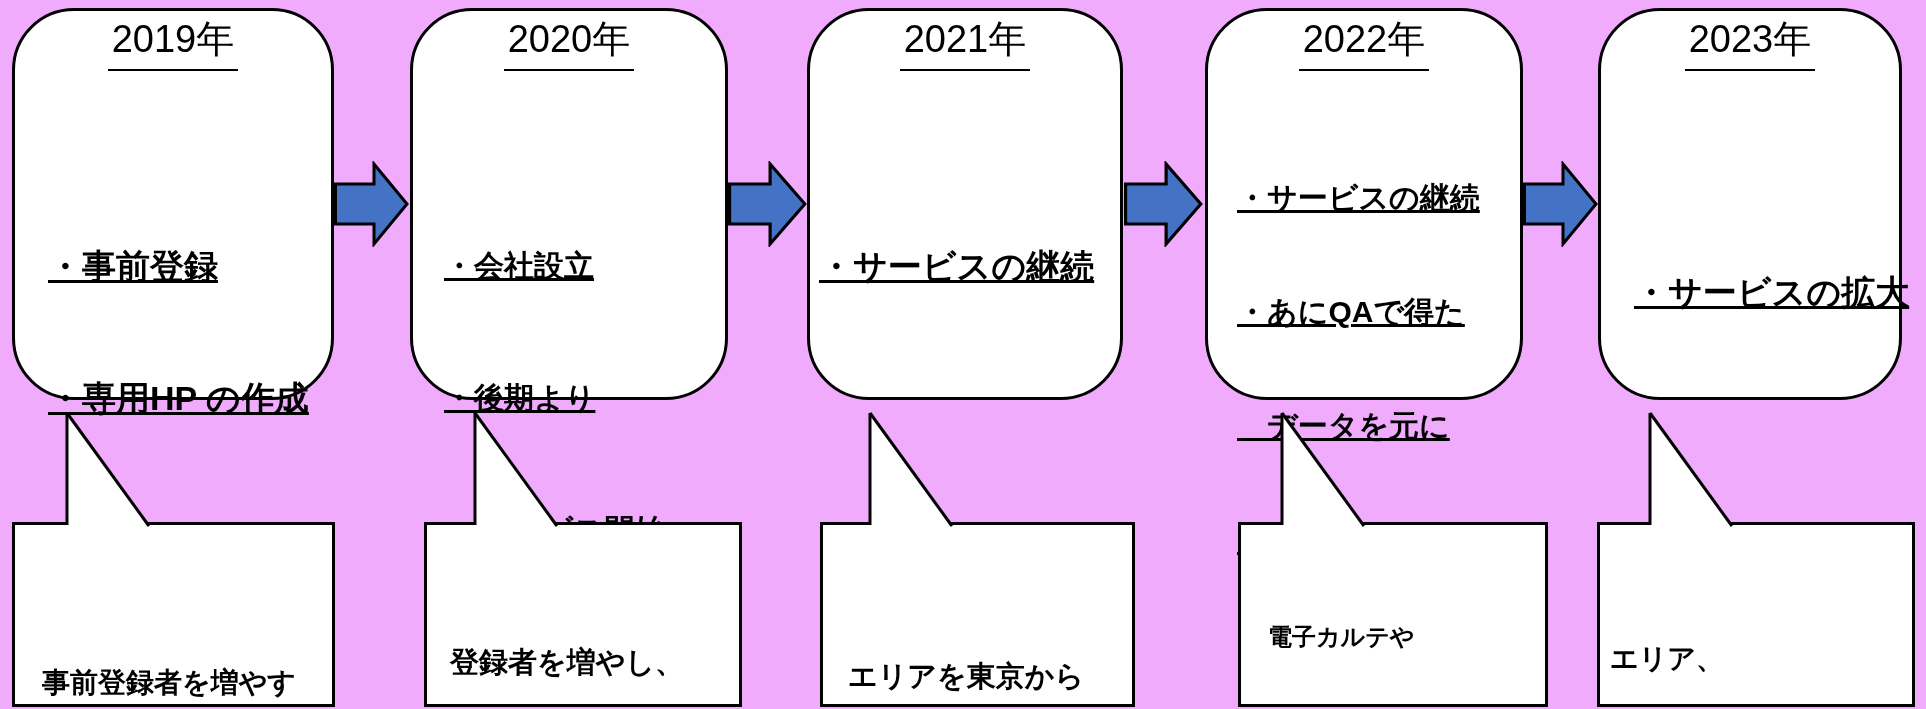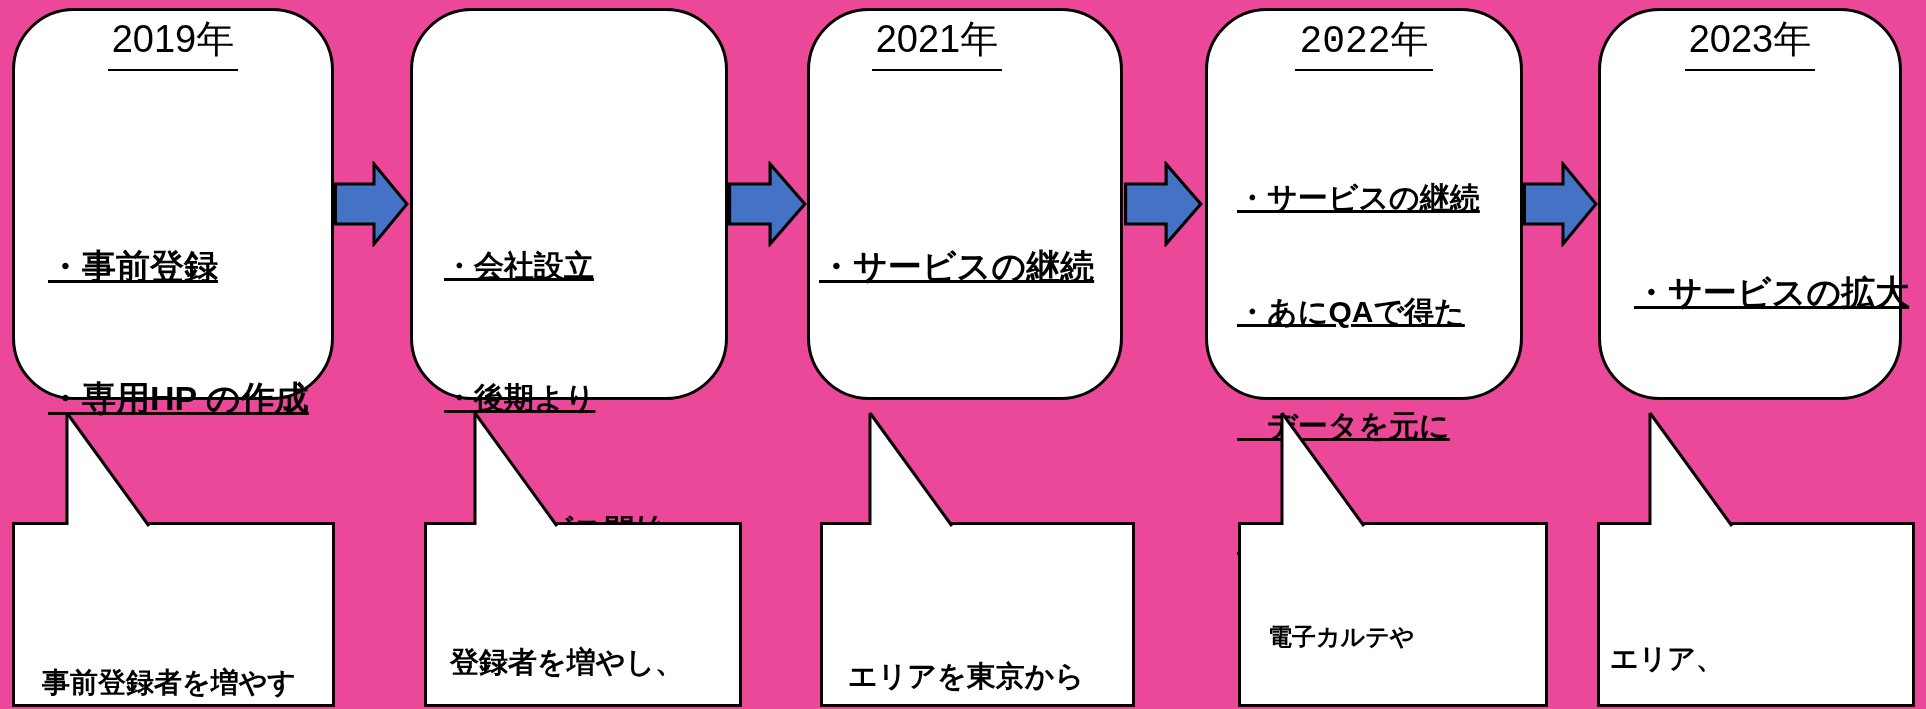--- a/index.html
+++ b/index.html
@@ -1,17 +1,17 @@
 <!DOCTYPE html>
 <html><head>
 <meta charset="utf-8">
 <style>
   html,body{margin:0;padding:0;background:#4a6952;}
   .canvas{
-    position:relative;width:1926px;height:709px;background:#ec4899;overflow:hidden;
+    position:relative;width:1926px;height:709px;background:#f0abfc;overflow:hidden;
     font-family:"Liberation Sans","DejaVu Sans",sans-serif;color:#000;
   }
   .stage-box{
     position:absolute;top:8px;height:392px;background:#fff;
     border:3px solid #000;border-radius:62px;box-sizing:border-box;
   }
   .year{
     position:absolute;top:14px;text-align:center;font-size:38px;font-weight:400;
   }
   .year span{display:inline-block;border-bottom:2px solid #000;padding:0 4px 4px 4px;}
@@ -31,22 +31,23 @@
 
 <div class="canvas">
 
   <div class="stage-box" style="left:12px;width:322px;"></div>
   <div class="stage-box" style="left:410px;width:318px;"></div>
   <div class="stage-box" style="left:807px;width:316px;"></div>
   <div class="stage-box" style="left:1205px;width:318px;"></div>
   <div class="stage-box" style="left:1598px;width:304px;"></div>
 
   <div class="year" style="left:12px;width:322px;"><span>2019年</span></div>
-  <div class="year" style="left:779px;width:316px;"><span>2021年</span></div>
-  <div class="year" style="left:1205px;width:318px;font-family:Liberation Mono, monospace;"><span>2022年</span></div>
+  <div class="year" style="left:410px;width:318px;"><span>2020年</span></div>
+  <div class="year" style="left:807px;width:316px;"><span>2021年</span></div>
+  <div class="year" style="left:1205px;width:318px;"><span>2022年</span></div>
   <div class="year" style="left:1598px;width:304px;"><span>2023年</span></div>
 
   <div class="items" style="left:48px;top:156px;font-size:34px;line-height:44px;">
     <div>・事前登録</div>
     <div>・専用HP の作成</div>
   </div>
   <div class="items" style="left:444px;top:156px;font-size:30px;line-height:44px;">
     <div>・会社設立</div>
     <div>・後期より</div>
     <div>　 サービス開始</div>

